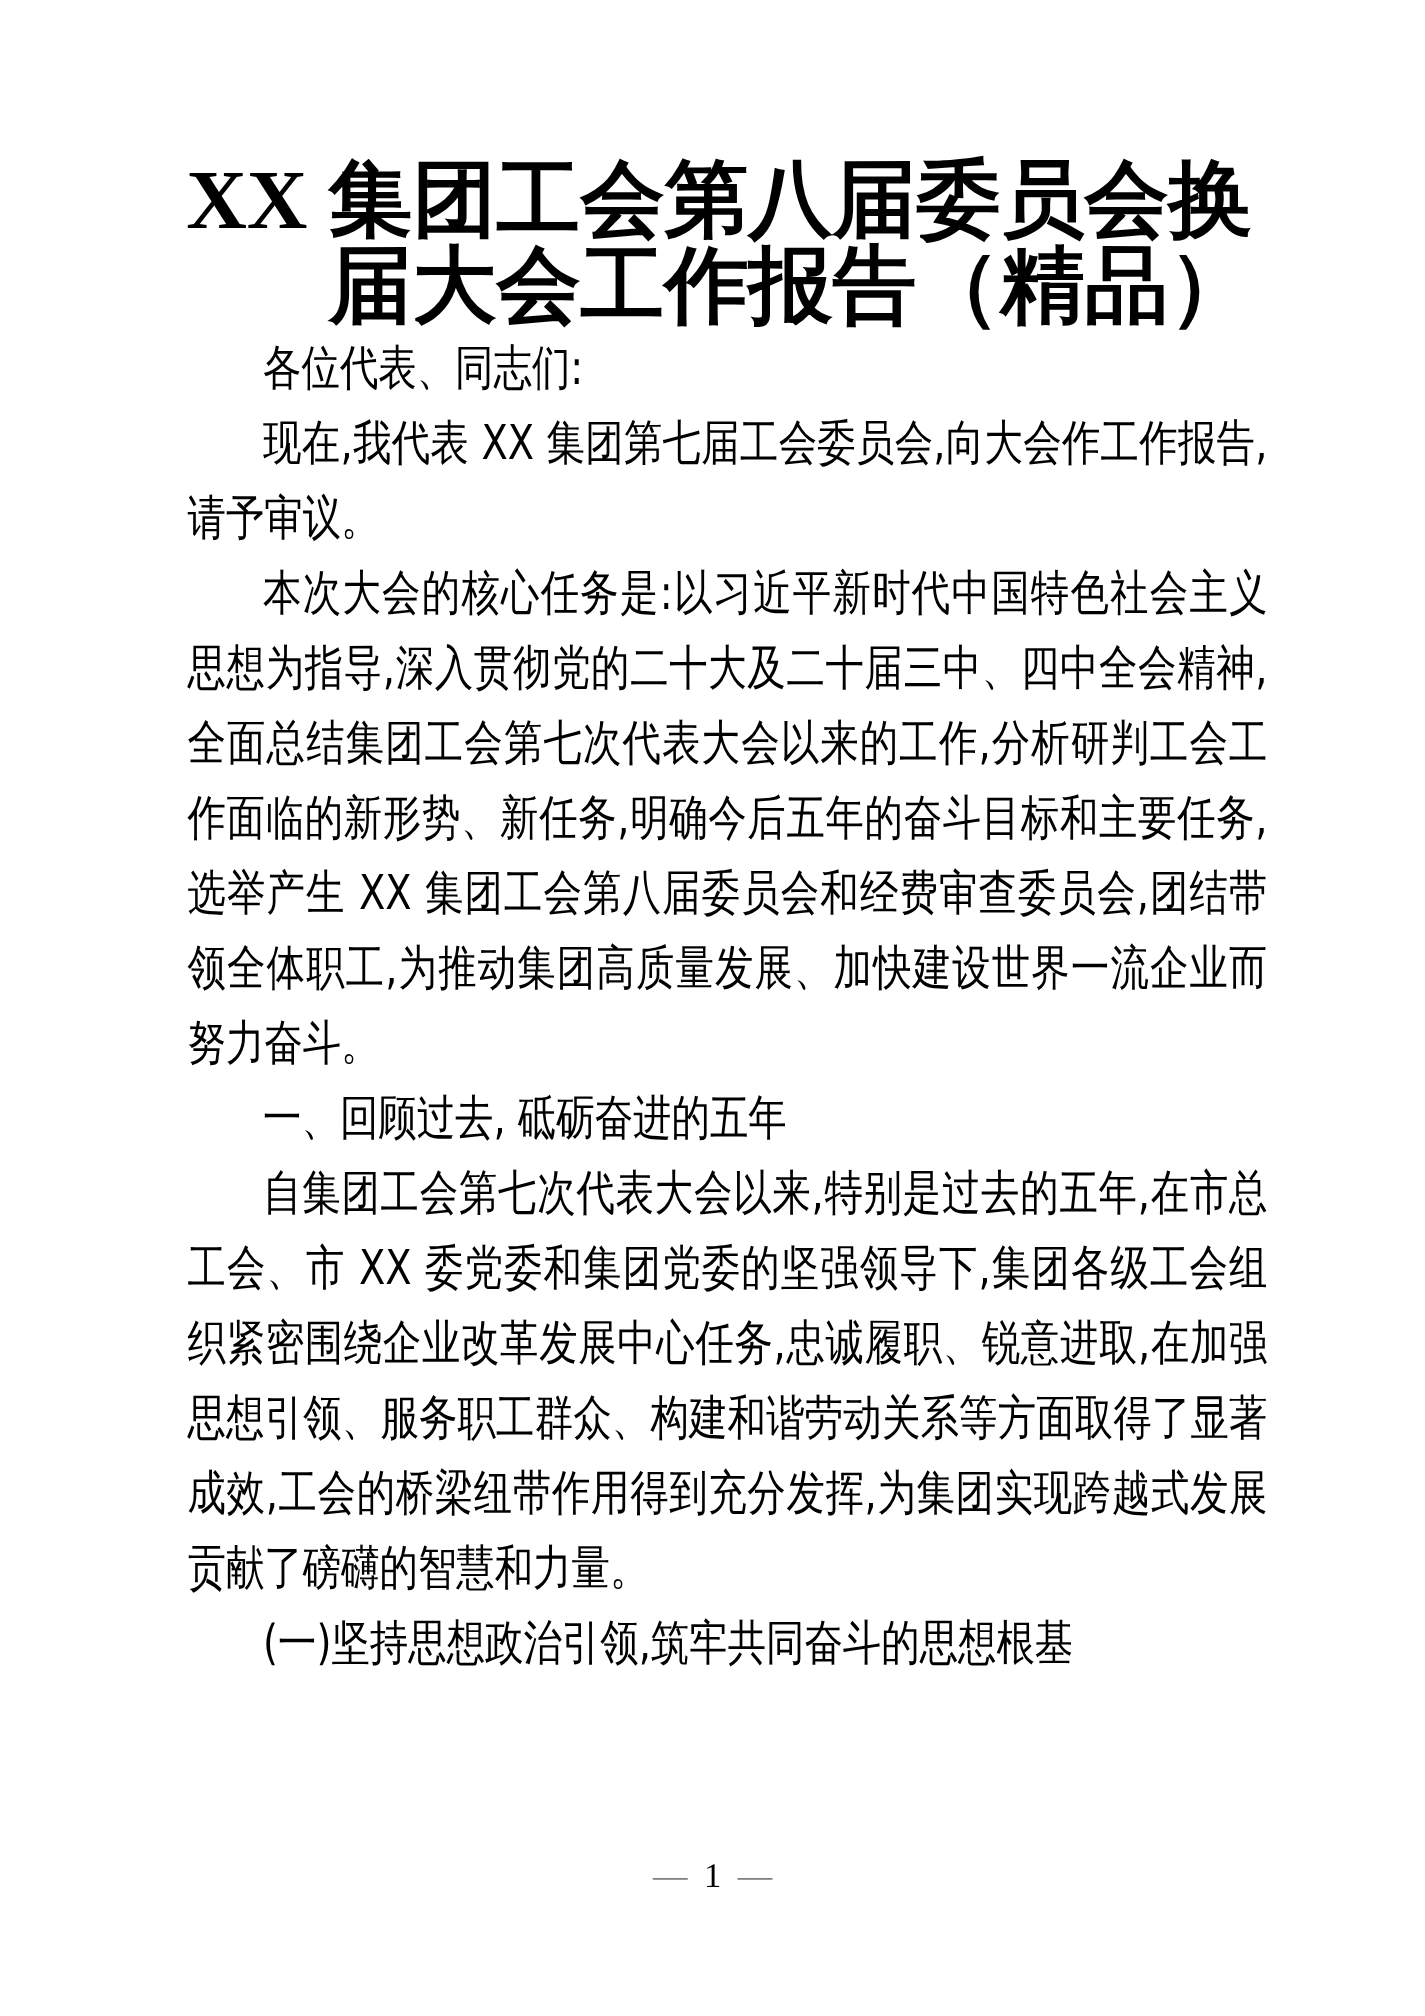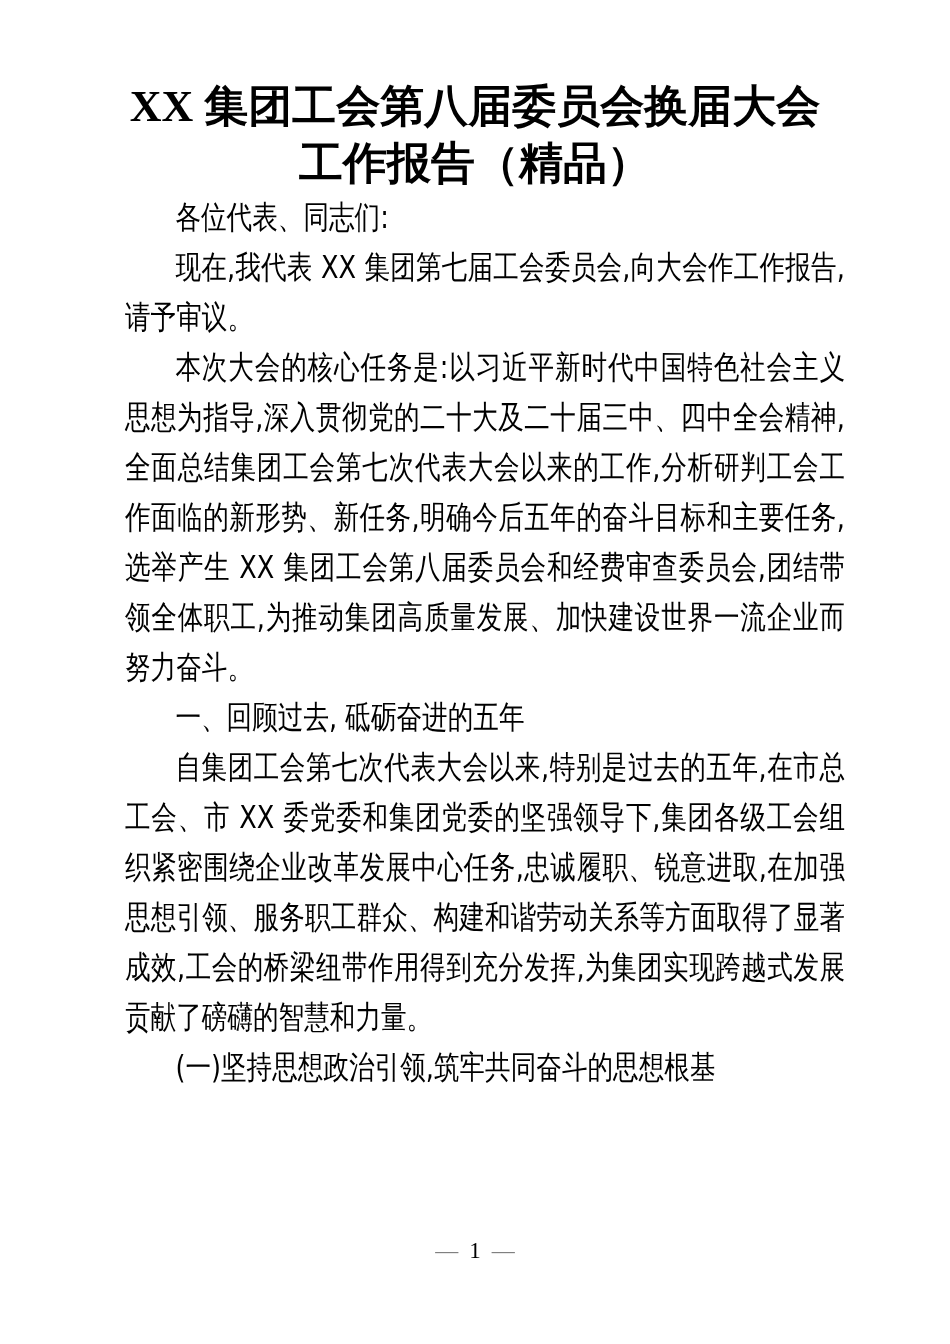--- a/index.html
+++ b/index.html
@@ -10,26 +10,26 @@
   .page {
     position: relative;
     width: 950px;
     height: 1344px;
     background: #ffffff;
     color: #000000;
     overflow: hidden;
   }
   .doc-title {
     margin: 0 auto;
-    padding-top: 78px;
+    padding-top: 106px;
     width: 720px;
-    text-align: center;
+    text-align: right;
     font-family: "Liberation Serif", "DejaVu Serif", serif;
     font-weight: 700;
-    font-size: 44px;
+    font-size: 56px;
     line-height: 57px;
   }
   .content {
     margin-left: 125px;
     margin-top: 0;
     width: 900px;
     transform: scaleX(0.8);
     transform-origin: left top;
     font-family: "DejaVu Sans", "Liberation Sans", sans-serif;
     font-weight: 400;

